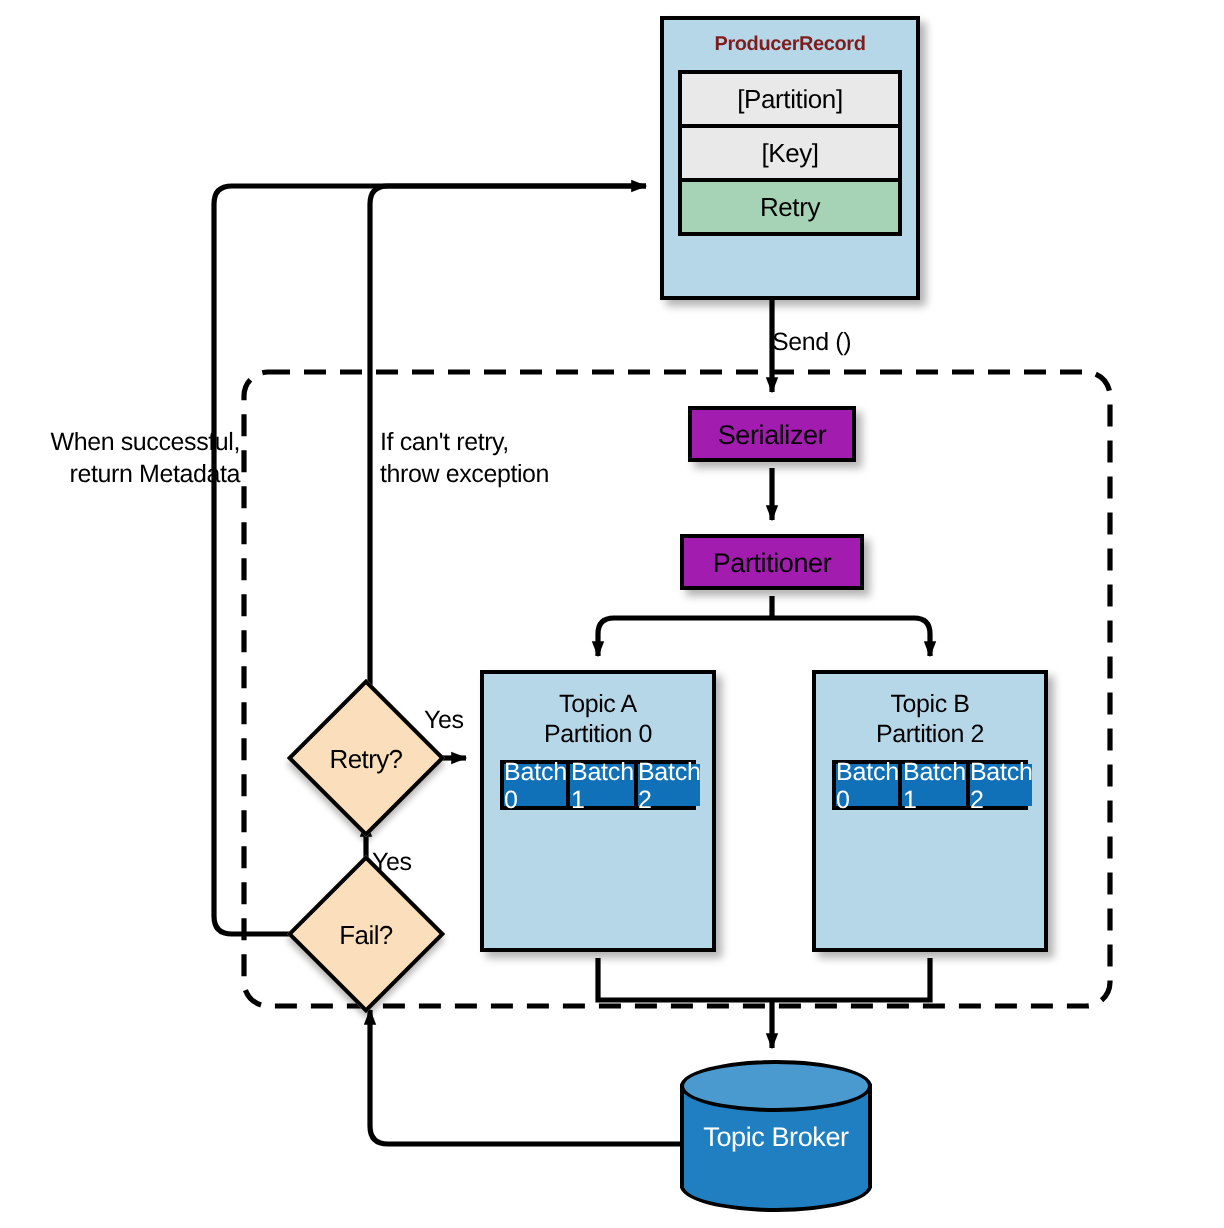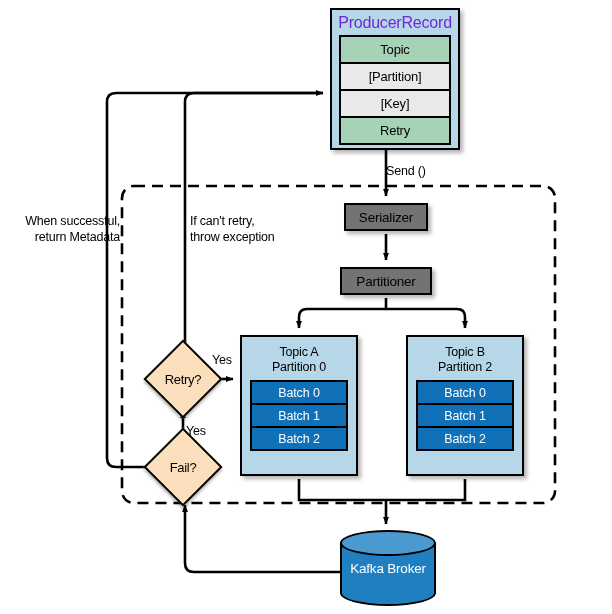--- a/index.html
+++ b/index.html
@@ -15,52 +15,52 @@
 
   
   #producer-record{
     left:330px;top:8px;width:130px;height:142px;
     background:#b6d7e8;border:2.5px solid #000;
     box-shadow:3px 3px 4px rgba(0,0,0,0.30);
     display:flex;flex-direction:column;align-items:center;
     padding:4px 9px 9px 9px;
   }
   #producer-record .pr-title{
-    font-size:16px;color:#6d28d9;line-height:18px;margin-bottom:3px;letter-spacing:-0.2px;
+    font-size:10px;color:#7f1d1d;line-height:18px;margin-bottom:3px;letter-spacing:-0.2px;font-weight:bold;
   }
   .pr-rows{width:100%;border:2px solid #000;background:#000;
            display:flex;flex-direction:column;gap:2px;}
   .pr-row{height:25px;display:flex;align-items:center;justify-content:center;
           font-size:13px;color:#000;letter-spacing:-0.2px;}
   .pr-row.green{background:#a6d3b6;}
   .pr-row.gray{background:#e9e9e9;}
 
   
   .procbox{
-    background:#737373;border:2.5px solid #000;
+    background:#a21caf;border:2.5px solid #000;
     box-shadow:3px 3px 4px rgba(0,0,0,0.30);
     display:flex;align-items:center;justify-content:center;
     font-size:13.5px;color:#000;letter-spacing:-0.2px;
   }
   #serializer{left:344px;top:203px;width:84px;height:28px;}
   #partitioner{left:340px;top:267px;width:92px;height:28px;}
 
   
   .topicbox{
     background:#b6d7e8;border:2.5px solid #000;
     box-shadow:3px 3px 4px rgba(0,0,0,0.30);
     display:flex;flex-direction:column;align-items:center;
     padding:8px 10px 10px 10px;
   }
   #topic-a{left:240px;top:335px;width:118px;height:141px;}
   #topic-b{left:406px;top:335px;width:118px;height:141px;}
   .topic-title{font-size:12.5px;color:#000;line-height:15px;text-align:center;
                letter-spacing:-0.2px;margin-bottom:5px;}
   .batches{width:100%;border:2px solid #000;background:#000;
-           display:flex;flex-direction:column;gap:2px;}
+           display:flex;flex-direction:row;gap:2px;}
   .batch{height:21px;background:#1071b8;color:#fff;font-size:12.5px;
          display:flex;align-items:center;justify-content:center;letter-spacing:-0.1px;}
 
   
   .diamond-wrap{position:absolute;}
   .diamond{
     width:52px;height:52px;background:#fbdfbd;border:2.5px solid #000;
     transform:rotate(45deg);
     box-shadow:2px 2px 3px rgba(0,0,0,0.28);
   }
@@ -141,21 +141,20 @@
     <path d="M220,379 L233,379" stroke="#000" stroke-width="2.6" fill="none" marker-end="url(#arrow)"></path>
 
     <path d="M146,467 L116,467 Q107,467 107,458 L107,102 Q107,93 116,93 L323,93" stroke="#000" stroke-width="2.6" fill="none" marker-end="url(#arrow)"></path>
 
     <path d="M185,345 L185,102 Q185,93 194,93 L323,93" stroke="#000" stroke-width="2.6" fill="none"></path>
   </svg>
 
   <div class="node" id="producer-record">
     <div class="pr-title">ProducerRecord</div>
     <div class="pr-rows">
-      <div class="pr-row green">Topic</div>
       <div class="pr-row gray">[Partition]</div>
       <div class="pr-row gray">[Key]</div>
       <div class="pr-row green">Retry</div>
     </div>
   </div>
 
   <div class="anno" id="send-label">Send ()</div>
 
   <div class="node procbox" id="serializer">Serializer</div>
 
@@ -199,17 +198,17 @@
 
   <div class="anno" id="success-label">When successful,<br>return Metadata</div>
   <div class="anno" id="exception-label">If can't retry,<br>throw exception</div>
 
   <div class="node" id="kafka-broker">
     <div class="cyl">
       <div class="cyl-bot"></div>
       <div class="cyl-body"></div>
       <div class="cyl-bot-mask"></div>
       <div class="cyl-top"></div>
-      <div class="cyl-label">Kafka Broker</div>
+      <div class="cyl-label">Topic Broker</div>
     </div>
   </div>
 
 </div>
 
 </body></html>

